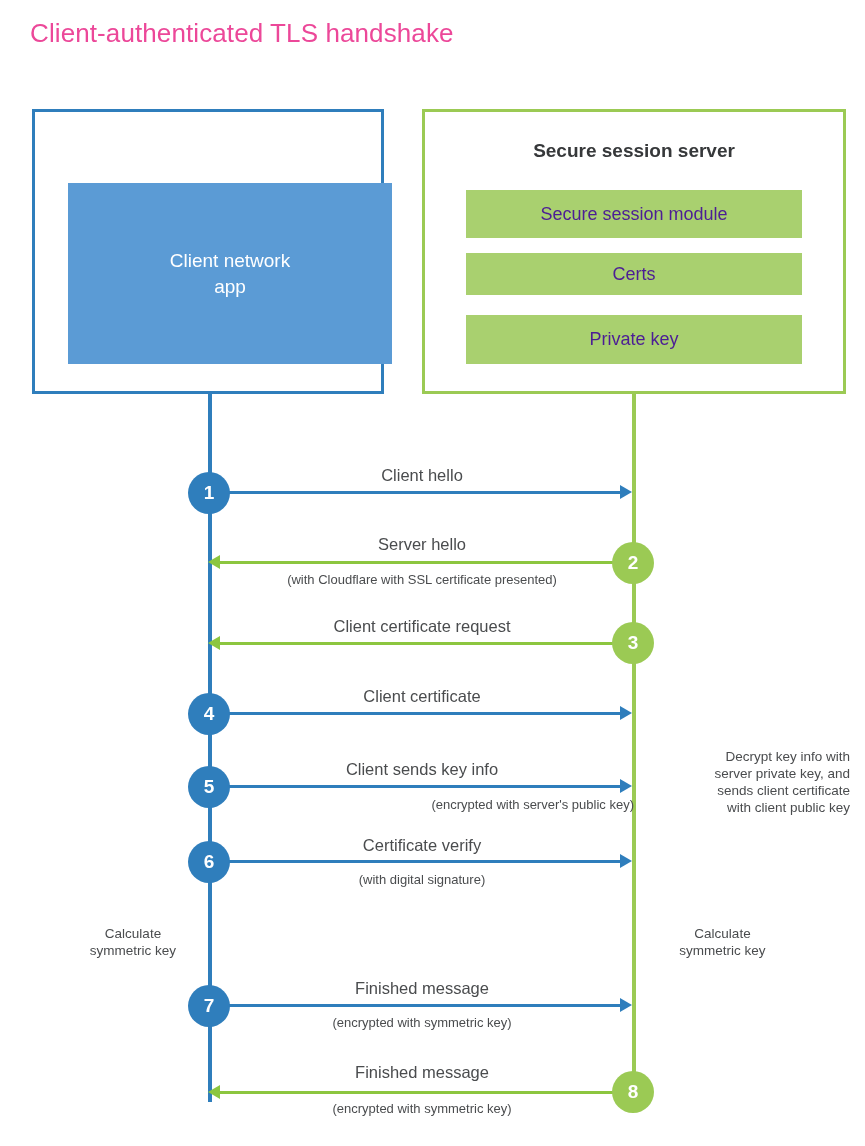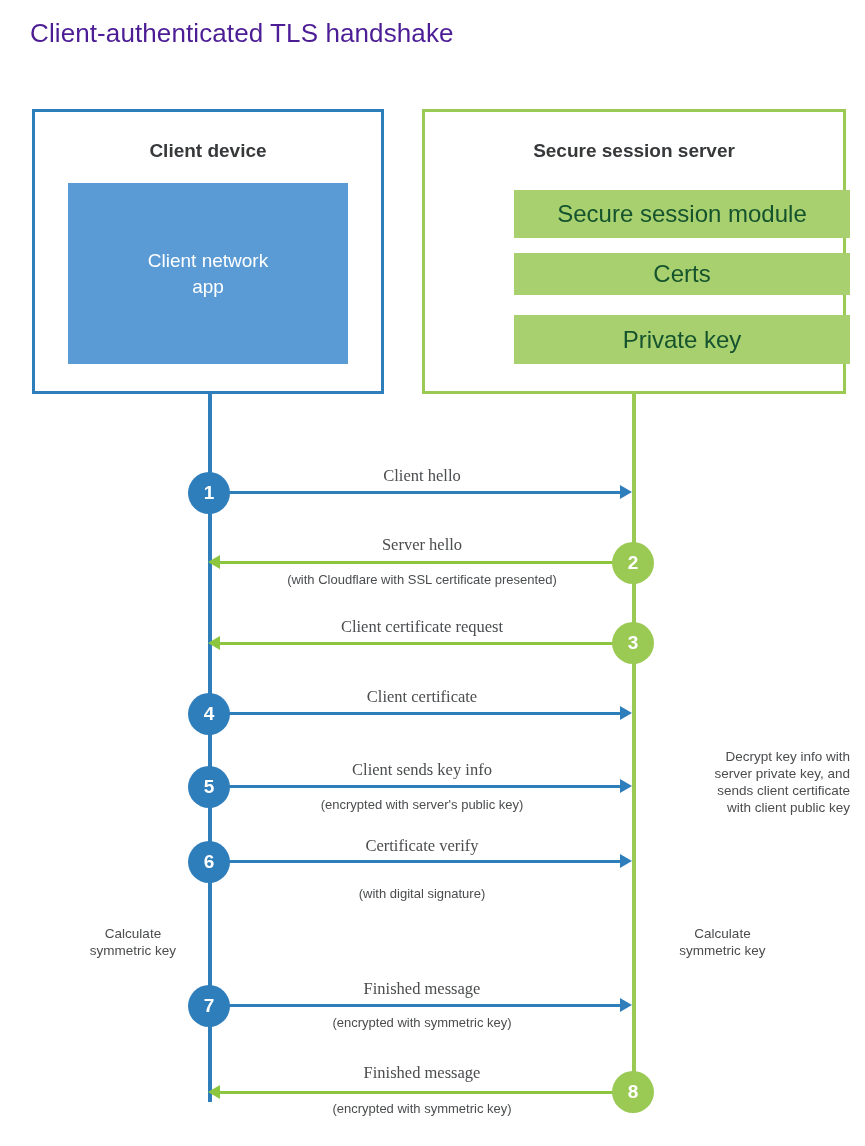--- a/index.html
+++ b/index.html
@@ -20,21 +20,21 @@
     background: #ffffff;
   }
 
   
   #title {
     position: absolute;
     left: 30px;
     top: 18px;
     font-size: 26px;
     font-weight: 400;
-    color: #4c1d95;
+    color: #ec4899;
     letter-spacing: 0.1px;
     white-space: nowrap;
   }
 
   
   .party-box {
     position: absolute;
     box-sizing: border-box;
     background: #ffffff;
   }
@@ -64,46 +64,46 @@
   }
 
   
   #client-app {
     position: absolute;
     left: 33px;
     top: 71px;
     width: 280px;
     height: 181px;
     background: #5b9bd5;
+    padding-left: 44px;
   }
   #client-app .app-label {
     position: absolute;
     left: 0;
     right: 0;
     top: 50%;
     transform: translateY(-50%);
     text-align: center;
     color: #ffffff;
     font-size: 19px;
     line-height: 26px;
     font-weight: 400;
   }
 
   
   .server-bar {
     position: absolute;
     left: 41px;
     width: 336px;
     background: #a9d06f;
-    color: #14532d;
-    font-size: 24px;
+    color: #4c1d95;
+    font-size: 18px;
     display: flex;
     align-items: center;
     justify-content: center;
-    margin-left: 48px;
   }
   #server-bar-0 { top: 78px;  height: 48px; }
   #server-bar-1 { top: 141px; height: 42px; }
   #server-bar-2 { top: 203px; height: 49px; }
 
   
   .lifeline {
     position: absolute;
     width: 4px;
   }
@@ -154,21 +154,20 @@
   .step-circle.blue  { background: #2f7ebc; }
   .step-circle.green { background: #9bca54; }
 
   
   .msg-label {
     position: absolute;
     text-align: center;
     font-size: 16.5px;
     color: #4a4c4e;
     white-space: nowrap;
-    font-family: Liberation Serif, serif;
   }
   .msg-sublabel {
     position: absolute;
     text-align: center;
     font-size: 13px;
     color: #4a4c4e;
     white-space: nowrap;
   }
   .side-note {
     position: absolute;
@@ -180,21 +179,20 @@
   .side-note.left   { text-align: right; }
 </style>
 </head>
 <body>
 
 <div id="canvas">
 
   <div id="title">Client-authenticated TLS handshake</div>
 
   <div id="client-box" class="party-box">
-    <div class="party-title">Client device</div>
     <div id="client-app">
       <div class="app-label">
         <span>Client network</span><br>
         <span>app</span>
       </div>
     </div>
   </div>
 
   <div id="server-box" class="party-box">
     <div class="party-title">Secure session server</div>
@@ -223,34 +221,34 @@
   <div class="step-circle green" style="left:612px; top:622px;">3</div>
 
   <div class="msg-label" style="left:210px; top:687px; width:424px;">Client certificate</div>
   <div class="msg-line blue" style="left:210px; top:712px; width:412px;"></div>
   <div class="arrow-head right blue" style="left:620px; top:706px;"></div>
   <div class="step-circle blue" style="left:188px; top:693px;">4</div>
 
   <div class="msg-label" style="left:210px; top:760px; width:424px;">Client sends key info</div>
   <div class="msg-line blue" style="left:210px; top:785px; width:412px;"></div>
   <div class="arrow-head right blue" style="left:620px; top:779px;"></div>
-  <div class="msg-sublabel" style="left:210px; top:797px; width:424px;">(encrypted with server's public key)</div>
+  <div class="msg-sublabel" style="left:210px; top:797px; width:424px;text-align:right;">(encrypted with server's public key)</div>
   <div class="step-circle blue" style="left:188px; top:766px;">5</div>
 
   <div class="side-note left" style="left:660px; top:748px; width:190px;">
     <div>Decrypt key info with</div>
     <div>server private key, and</div>
     <div>sends client certificate</div>
     <div>with client public key</div>
   </div>
 
   <div class="msg-label" style="left:210px; top:836px; width:424px;">Certificate verify</div>
   <div class="msg-line blue" style="left:210px; top:860px; width:412px;"></div>
   <div class="arrow-head right blue" style="left:620px; top:854px;"></div>
-  <div class="msg-sublabel" style="left:210px; top:872px; width:424px;margin-top:14px;">(with digital signature)</div>
+  <div class="msg-sublabel" style="left:210px; top:872px; width:424px;">(with digital signature)</div>
   <div class="step-circle blue" style="left:188px; top:841px;">6</div>
 
   <div class="side-note center" style="left:58px; top:925px; width:150px;">
     <div>Calculate</div>
     <div>symmetric key</div>
   </div>
   <div class="side-note center" style="left:655px; top:925px; width:135px;">
     <div>Calculate</div>
     <div>symmetric key</div>
   </div>

